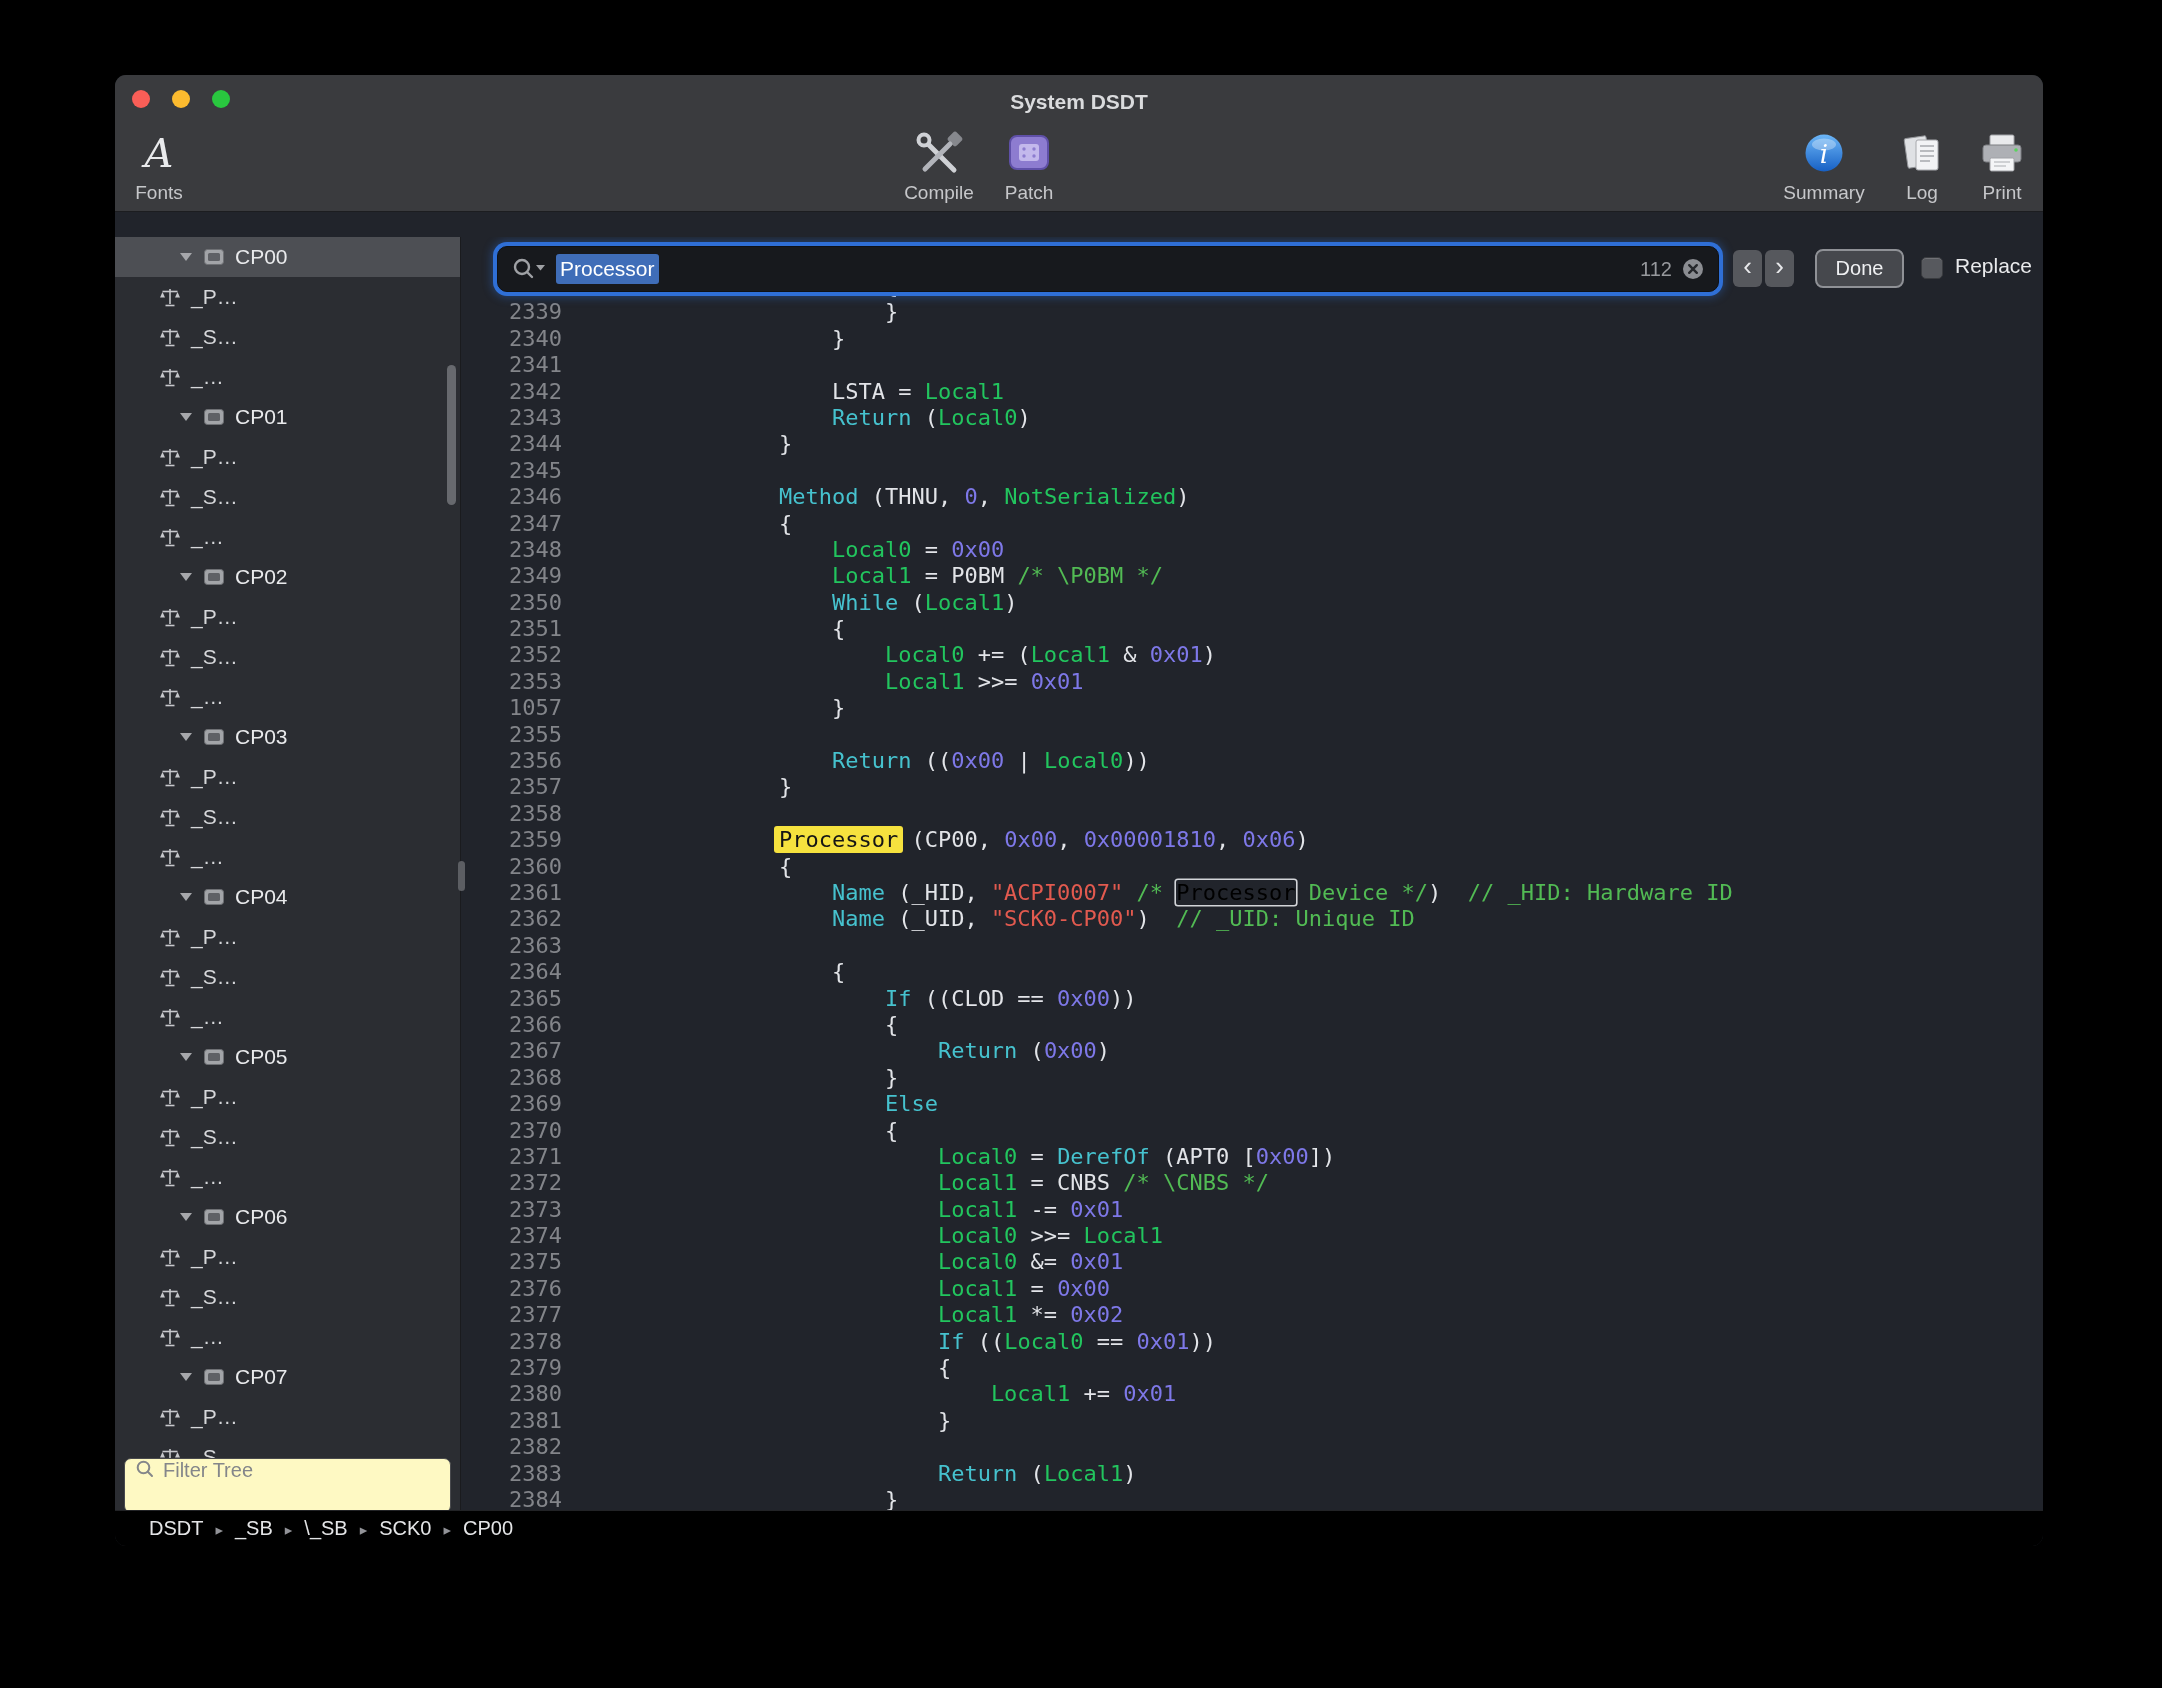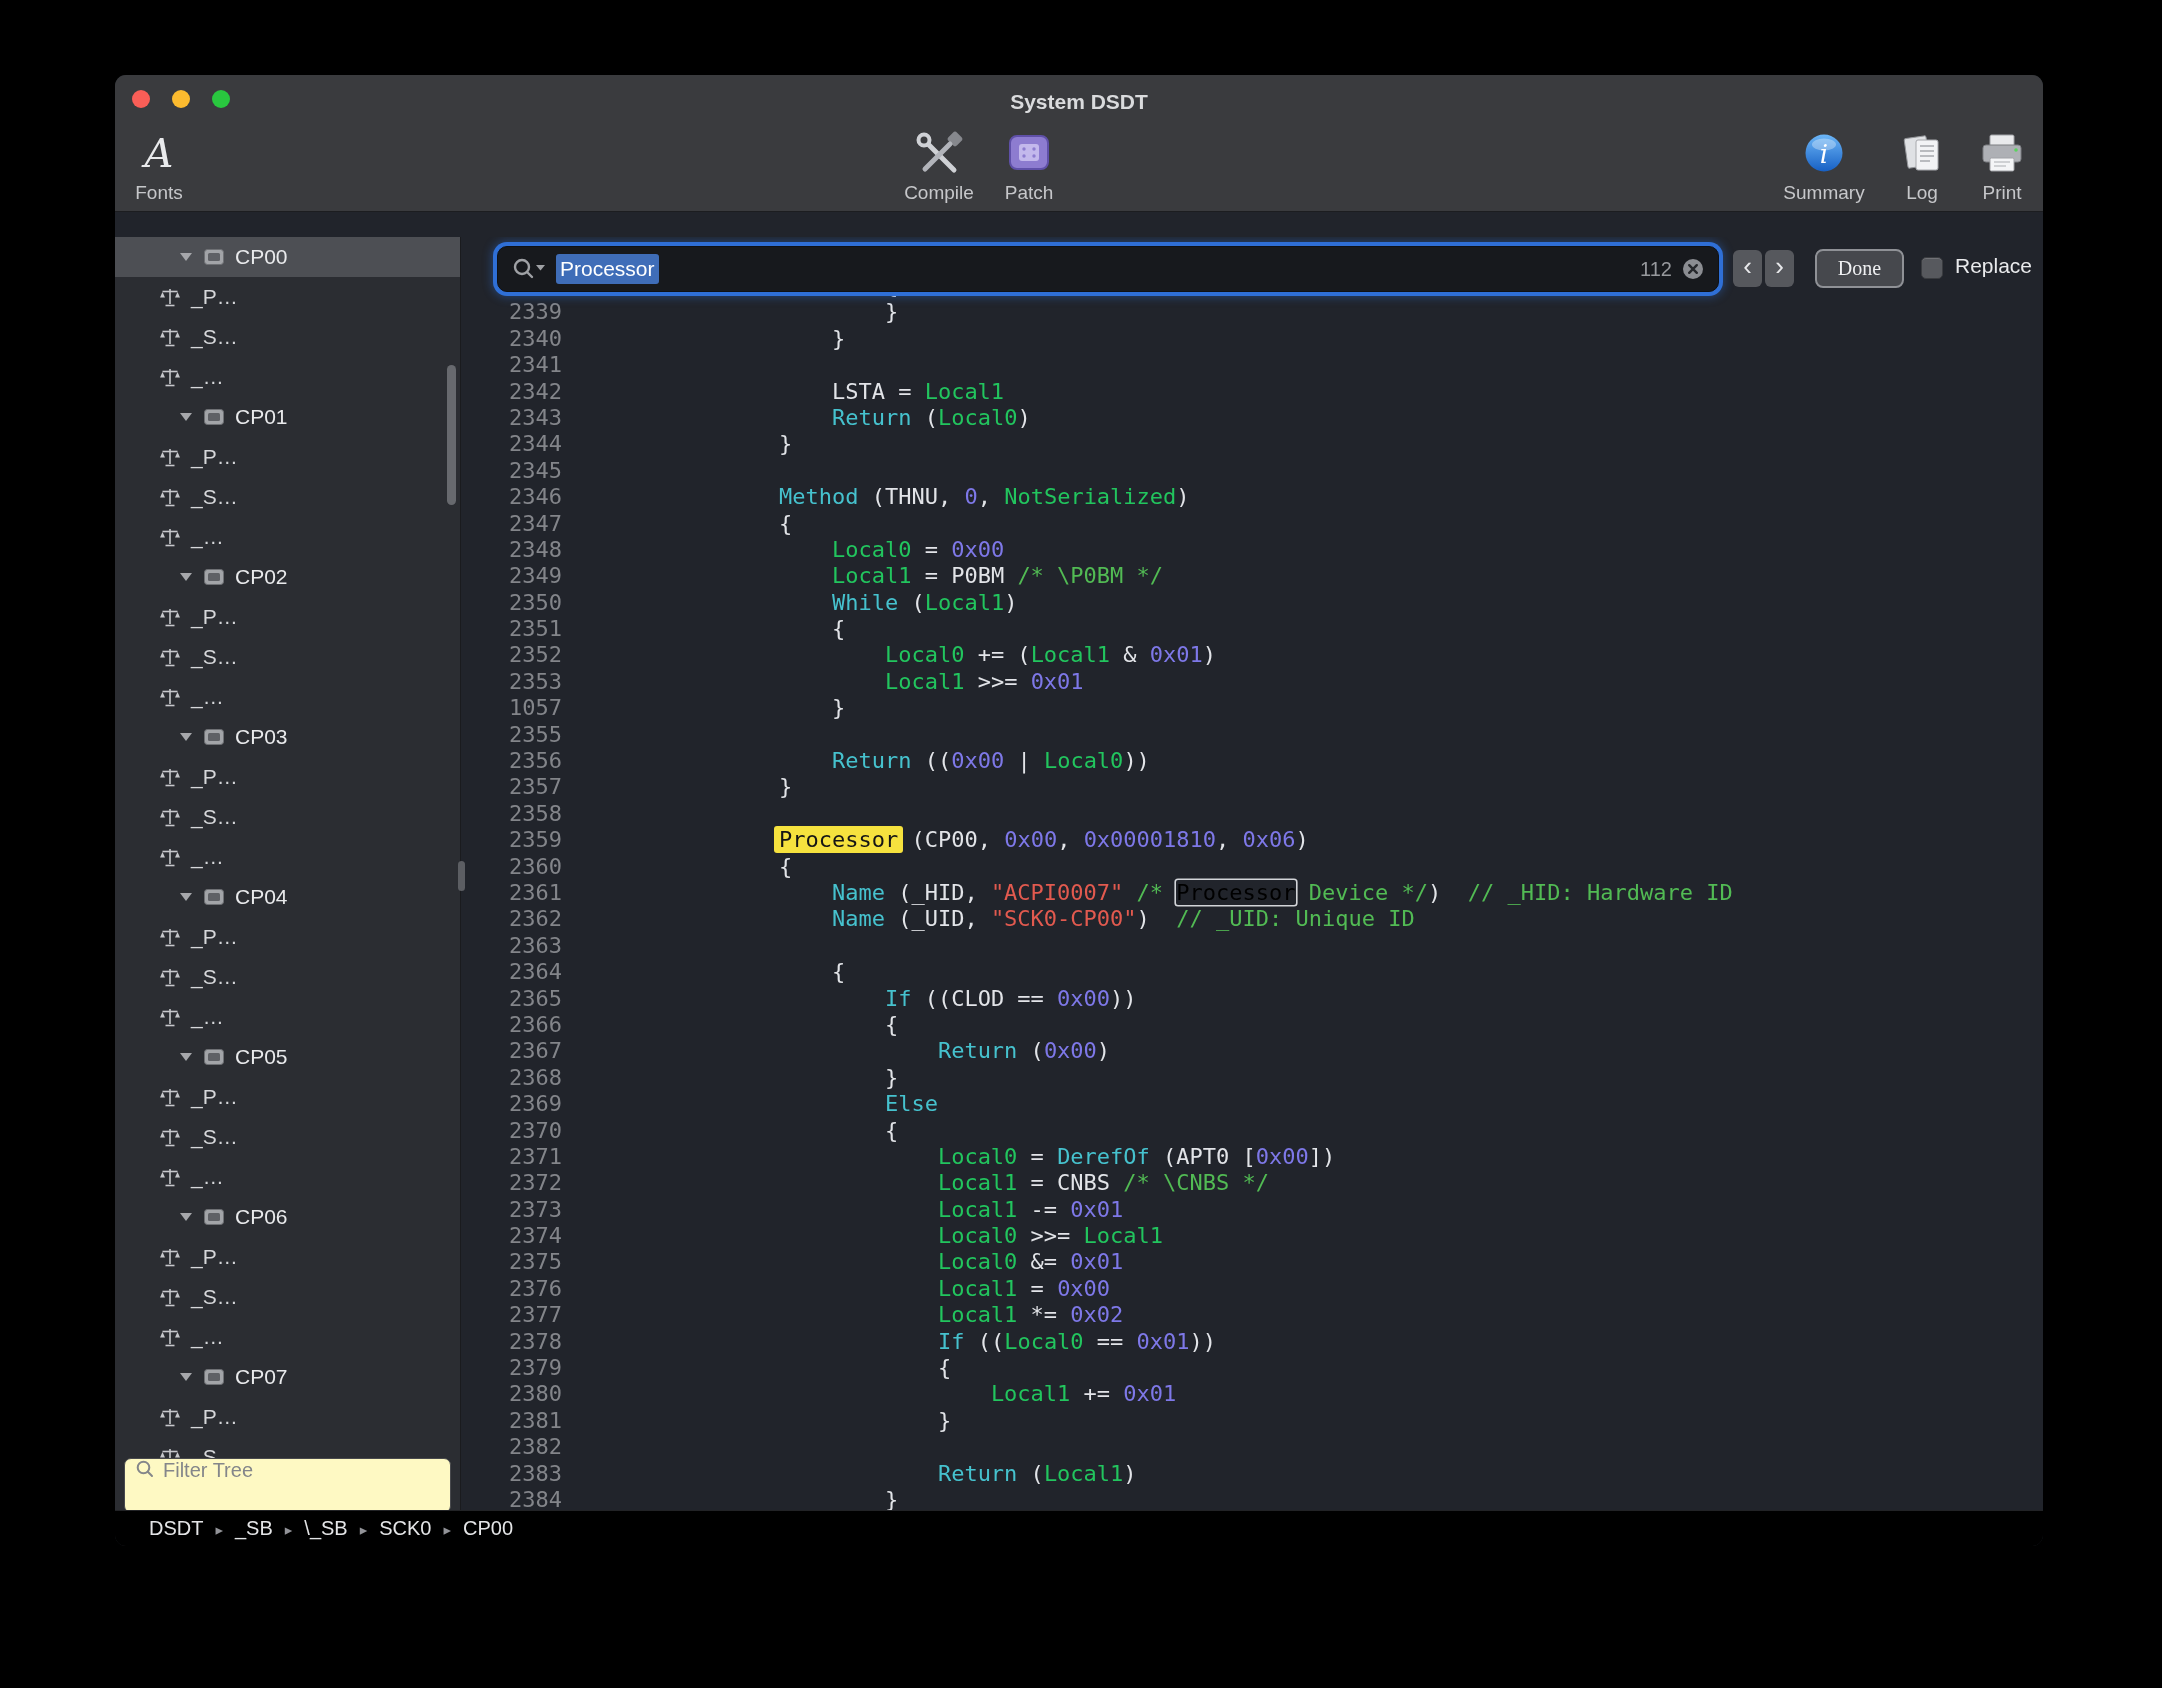--- a/index.html
+++ b/index.html
@@ -49,21 +49,21 @@
   .find-field{position:absolute;left:35px;top:9px;width:1222px;height:46px;background:#17191d;border-radius:10px;
               border:1px solid #0f1115;box-shadow:0 0 0 4px #2f6fd6,0 0 9px 6px rgba(47,111,214,.35);
               display:flex;align-items:center;padding:0 14px;gap:10px}
   .fquery{font-size:21px;color:#fff;background:#3f6db8;padding:3px 4px;border-radius:3px}
   .fspacer{flex:1}
   .fcount{font-size:20px;color:#97999d}
   .fnav{position:absolute;left:1271px;top:13px;display:flex;gap:3px;z-index:5}
   .fbtn{width:29px;height:37px;border:none;border-radius:6px;background:#56585d;color:#e9eaec;font-size:26px;
         display:flex;align-items:center;justify-content:center;font-family:inherit;padding-bottom:4px}
   .fdone{position:absolute;left:1353px;top:12px;width:89px;height:39px;border-radius:8px;background:#46484d;
-         border:2px solid #8f9196;color:#eff0f2;font-size:20px;font-family:Liberation Serif, serif;z-index:5}
+         border:2px solid #8f9196;color:#eff0f2;font-size:20px;font-family:Liberation Sans, sans-serif;z-index:5}
   .fcheck{position:absolute;left:1459px;top:20px;width:22px;height:22px;border-radius:5px;background:#57595e;
           border:1px solid #3a3c40;box-shadow:inset 0 1px 0 rgba(255,255,255,.15);z-index:5}
   .freplace{position:absolute;left:1493px;top:17px;font-size:21px;color:#e9eaec;z-index:5}
 
   .codewrap{position:absolute;left:14px;top:36px;right:0;font-family:"DejaVu Sans Mono",monospace;
             font-size:22px;line-height:26.4px}
   .cline{height:26.4px;display:flex;white-space:pre}
   .ln{display:inline-block;width:86px;text-align:right;color:#83858a;flex:none}
   .ccode{margin-left:58px}
   .tp{color:#e2e4e8}.tk{color:#46c2ce}.tn{color:#7e78e8}.tl{color:#22c55e}.ts{color:#e25a4f}.tc{color:#52bb54}

